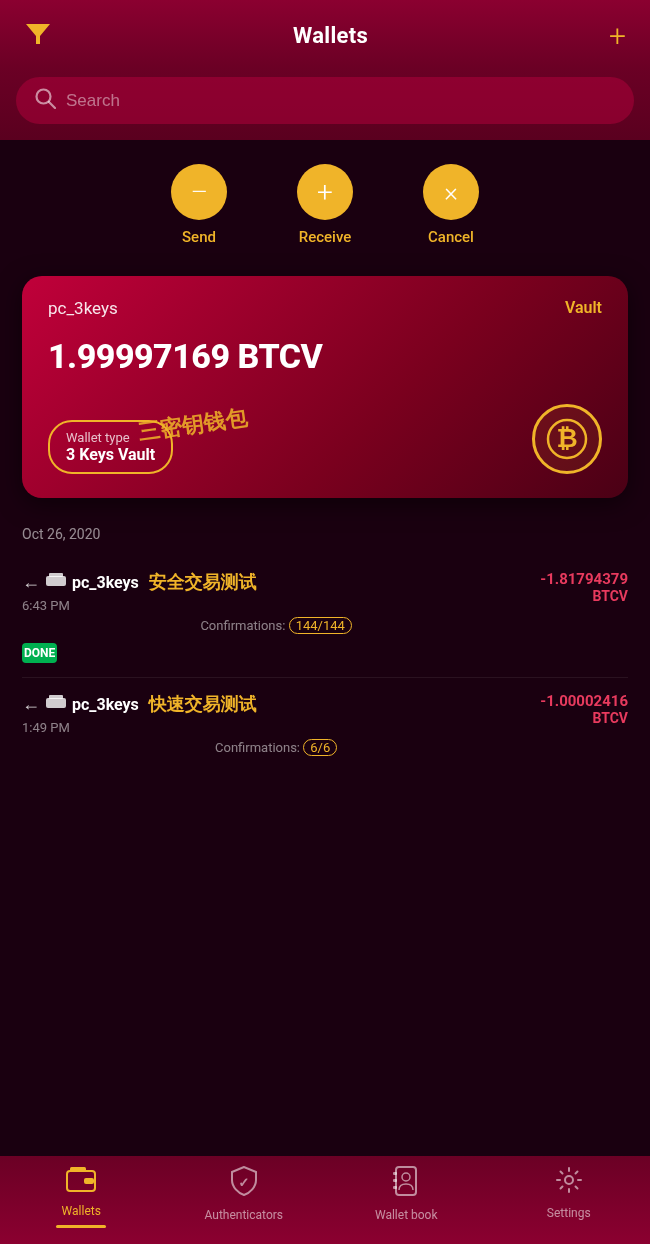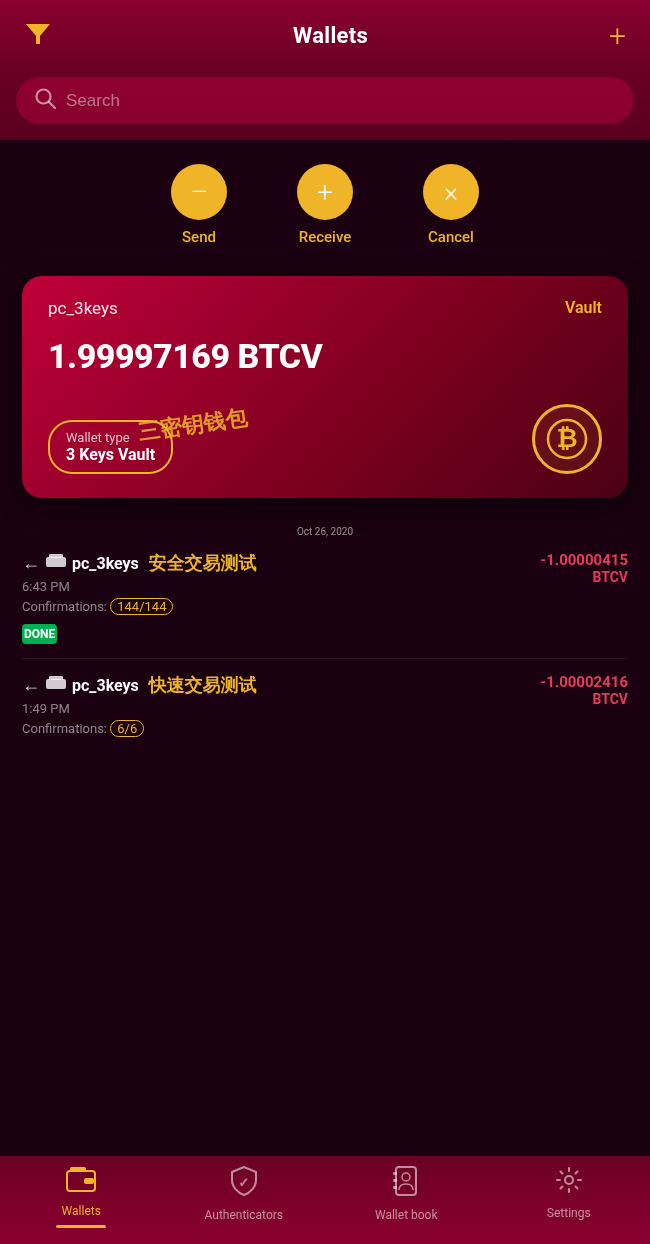--- a/index.html
+++ b/index.html
@@ -170,23 +170,23 @@
       color: #f0b429;
       background: rgba(240,180,41,0.08);
     }
 
     
     .tx-section {
       background: #1a0010;
       padding: 18px 22px 0;
     }
     .tx-date {
-      font-size: 10px;
+      font-size: 14px;
       color: rgba(255,255,255,0.55);
-      text-align: center;
+      margin-bottom: 14px;
     }
 
     .tx-item {
       padding: 14px 0;
       border-bottom: 1px solid rgba(255,255,255,0.07);
       display: grid;
       grid-template-columns: 1fr auto;
       gap: 0 10px;
     }
     .tx-left {}
@@ -213,20 +213,21 @@
     }
     .tx-time {
       font-size: 13px;
       color: rgba(255,255,255,0.5);
       margin-bottom: 4px;
     }
     .tx-confirmations {
       font-size: 13px;
       color: rgba(255,255,255,0.5);
       margin-bottom: 8px;
+      text-align: center;
     }
     .tx-conf-highlight {
       display: inline-block;
       border: 1.5px solid #f0b429;
       border-radius: 10px;
       padding: 0 6px;
       color: #f0b429;
     }
     .tx-badge-done {
       display: inline-block;
@@ -379,21 +380,21 @@
           <span class="tx-chinese">安全交易测试</span>
         </div>
         <div class="tx-time">6:43 PM</div>
         <div class="tx-confirmations">
           <span>Confirmations:</span>
           <span class="tx-conf-highlight">144/144</span>
         </div>
         <span class="tx-badge-done">DONE</span>
       </div>
       <div class="tx-amount">
-        <div class="tx-amount-value">-1.00000415</div>
+        <div class="tx-amount-value">-1.81794379</div>
         <div class="tx-amount-currency">BTCV</div>
       </div>
     </div>
 
     <div class="tx-item" style="border-bottom:none;">
       <div class="tx-left">
         <div class="tx-title-row">
           <span class="tx-arrow">←</span>
           <span style="font-size:18px;color:rgba(255,255,255,0.8);">
             <svg width="20" height="16" viewBox="0 0 20 16" fill="rgba(255,255,255,0.8)">

